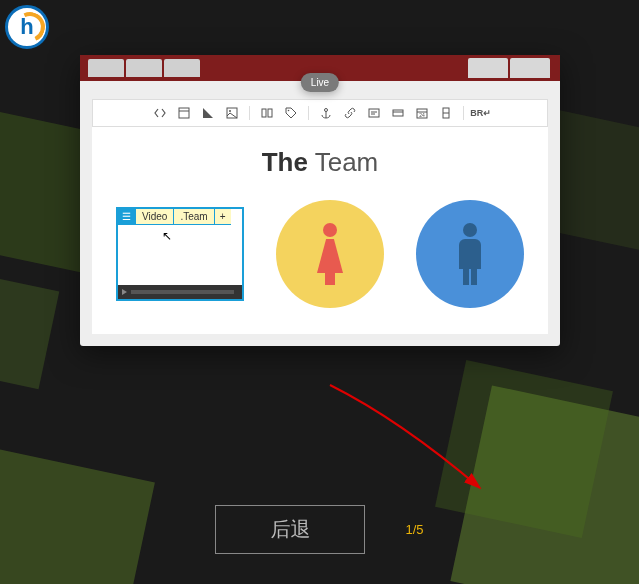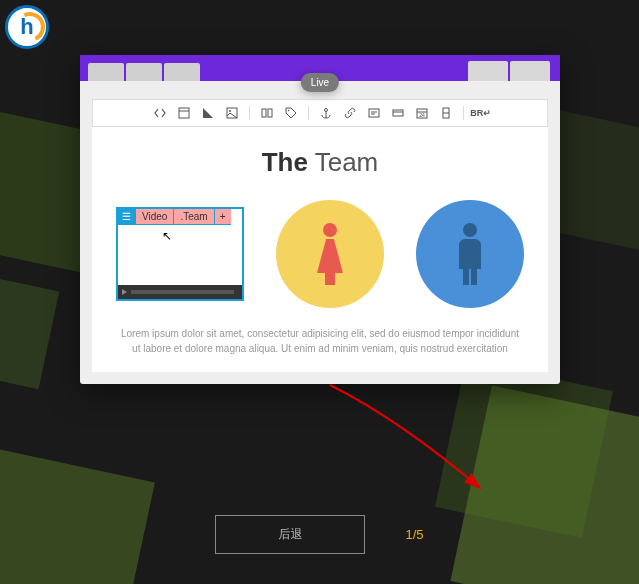--- a/index.html
+++ b/index.html
@@ -23,38 +23,38 @@
 .logo-circle { width: 44px; height: 44px; border-radius: 50%; background: #fff; border: 3px solid #0b6db7; display: flex; align-items: center; justify-content: center; position: relative; }
 .logo-inner { font-weight: bold; font-size: 22px; position: relative; }
 .logo-h { color: #0b6db7; }
 .logo-arc { position: absolute; width: 30px; height: 30px; border: 4px solid transparent; border-top-color: #f5a623; border-right-color: #f5a623; border-radius: 50%; top: 4px; left: 7px; transform: rotate(20deg); }
 .logo-text { margin-left: 6px; }
 .logo-cn { color: #0b6db7; font-size: 20px; font-weight: bold; font-style: italic; }
 .logo-url { color: #f5a623; font-size: 12px; }
 .logo-url .g { color: #4a8; }
 
 .window { position: absolute; top: 55px; left: 80px; width: 480px; background: #eeeeee; border-radius: 3px; box-shadow: 0 8px 30px rgba(0,0,0,0.5); z-index: 5; }
-.window-tabs { height: 26px; background: #6d28d9; display: flex; align-items: flex-end; padding-left: 8px; position: relative; }
+.window-tabs { height: 26px; background: #7f1d1d; display: flex; align-items: center; padding-left: 8px; position: relative; }
 .tab { width: 36px; height: 18px; background: #d0d0d0; margin-right: 2px; border-radius: 2px 2px 0 0; }
 .tab-r { position: absolute; right: 8px; display: flex; }
 .tab-r .tab { width: 40px; height: 20px; background: #d8d8d8; }
 .live-badge { position: absolute; top: 18px; left: 50%; transform: translateX(-50%); background: #7a7a7a; color: #fff; font-size: 10px; padding: 4px 10px; border-radius: 12px; z-index: 6; box-shadow: 0 2px 8px rgba(0,0,0,0.3); }
 
 .toolbar { background: #fff; border: 1px solid #ddd; margin: 18px 12px 0; padding: 6px 8px; display: flex; gap: 10px; align-items: center; justify-content: center; }
 .tool-icon { width: 14px; height: 14px; display: inline-flex; align-items: center; justify-content: center; color: #555; font-size: 11px; }
 .tool-sep { width: 1px; height: 14px; background: #ddd; }
 
-.content { background: #fff; margin: 0 12px 12px; padding: 20px 24px 16px; }
+.content { background: #fff; margin: 0 12px 12px; padding: 20px 24px 8px; }
 .title { text-align: center; font-size: 26px; color: #555; margin-bottom: 22px; font-weight: 300; }
 .title b { font-weight: 700; color: #333; }
 
 .row { display: flex; justify-content: space-between; align-items: center; margin-bottom: 18px; }
 .video-widget { width: 128px; border: 2px solid #1a9fd8; background: #fff; }
 .video-header { display: flex; background: #fff; }
-.vh-item { border-right: 1px solid #1a9fd8; border-bottom: 1px solid #1a9fd8; padding: 2px 6px; font-size: 10px; color: #333; background: #fca5a5; display: flex; align-items: center; }
+.vh-item { border-right: 1px solid #1a9fd8; border-bottom: 1px solid #1a9fd8; padding: 2px 6px; font-size: 10px; color: #333; background: #fef9c3; display: flex; align-items: center; }
 .vh-hamburger { width: 18px; justify-content: center; background: #1a9fd8; color: #fff; }
 .vh-plus { border-right: none; width: 16px; justify-content: center; }
 .video-body { height: 60px; position: relative; }
 .cursor { position: absolute; top: 4px; left: 44px; font-size: 12px; color: #000; }
 .video-bar { background: #333; height: 14px; display: flex; align-items: center; padding: 0 4px; }
 .play-tri { width: 0; height: 0; border-left: 5px solid #888; border-top: 3px solid transparent; border-bottom: 3px solid transparent; }
 .prog { flex: 1; height: 4px; background: #555; margin: 0 4px; }
 
 .circle { width: 108px; height: 108px; border-radius: 50%; display: flex; align-items: center; justify-content: center; }
 .circle.yellow { background: #f4d35e; }
@@ -70,21 +70,21 @@
 .male .p-body { border-radius: 6px 6px 0 0; width: 22px; height: 30px; }
 .male .p-legs { width: 14px; height: 16px; display: flex; gap: 2px; }
 .male .p-legs span { width: 6px; }
 
 .lorem { font-size: 10px; color: #999; text-align: center; line-height: 1.5; }
 
 .arrow { position: absolute; z-index: 7; pointer-events: none; }
 
 .footer { position: absolute; bottom: 30px; left: 0; right: 0; z-index: 5; }
 .btn-row { display: flex; justify-content: center; align-items: center; gap: 40px; }
-.btn { border: 1px solid #888; color: #bbb; padding: 10px 0; width: 150px; text-align: center; font-size: 12px; cursor: pointer; background: transparent; }
+.btn { border: 1px solid #888; color: #bbb; padding: 10px 0; width: 150px; text-align: center; font-size: 20px; cursor: pointer; background: transparent; }
 .counter { color: #eab308; font-size: 13px; }
 .skip { text-align: center; color: #666; font-size: 13px; margin-top: 18px; cursor: pointer; }
 </style>
 </head>
 <body>
 
 <div class="bg-squares">
   <div class="sq sq1"></div>
     <div class="sq sq2"></div>
     <div class="sq sq3"></div>
@@ -230,21 +230,20 @@
           <div class="p-head"></div>
             <div class="p-body"></div>
           <div class="p-legs">
               <span></span>
               <span></span>
             </div>
         </div>
       </div>
     </div>
 
-    <div class="lorem">Lorem ipsum dolor sit amet, consectetur adipisicing elit, sed do eiusmod tempor incididunt ut labore et dolore magna aliqua. Ut enim ad minim veniam, quis nostrud exercitation</div>
   </div>
 </div>
 
 <svg class="arrow" style="left:320px; top:380px;" width="180" height="120">
   <defs>
       <marker id="ah" markerWidth="10" markerHeight="10" refX="8" refY="3" orient="auto">
         <path d="M0,0 L9,3 L0,6 z" fill="#d00"></path>
       </marker>
     </defs>
   <path d="M10,5 Q80,40 160,108" stroke="#d00" stroke-width="2" fill="none" marker-end="url(#ah)"></path>

